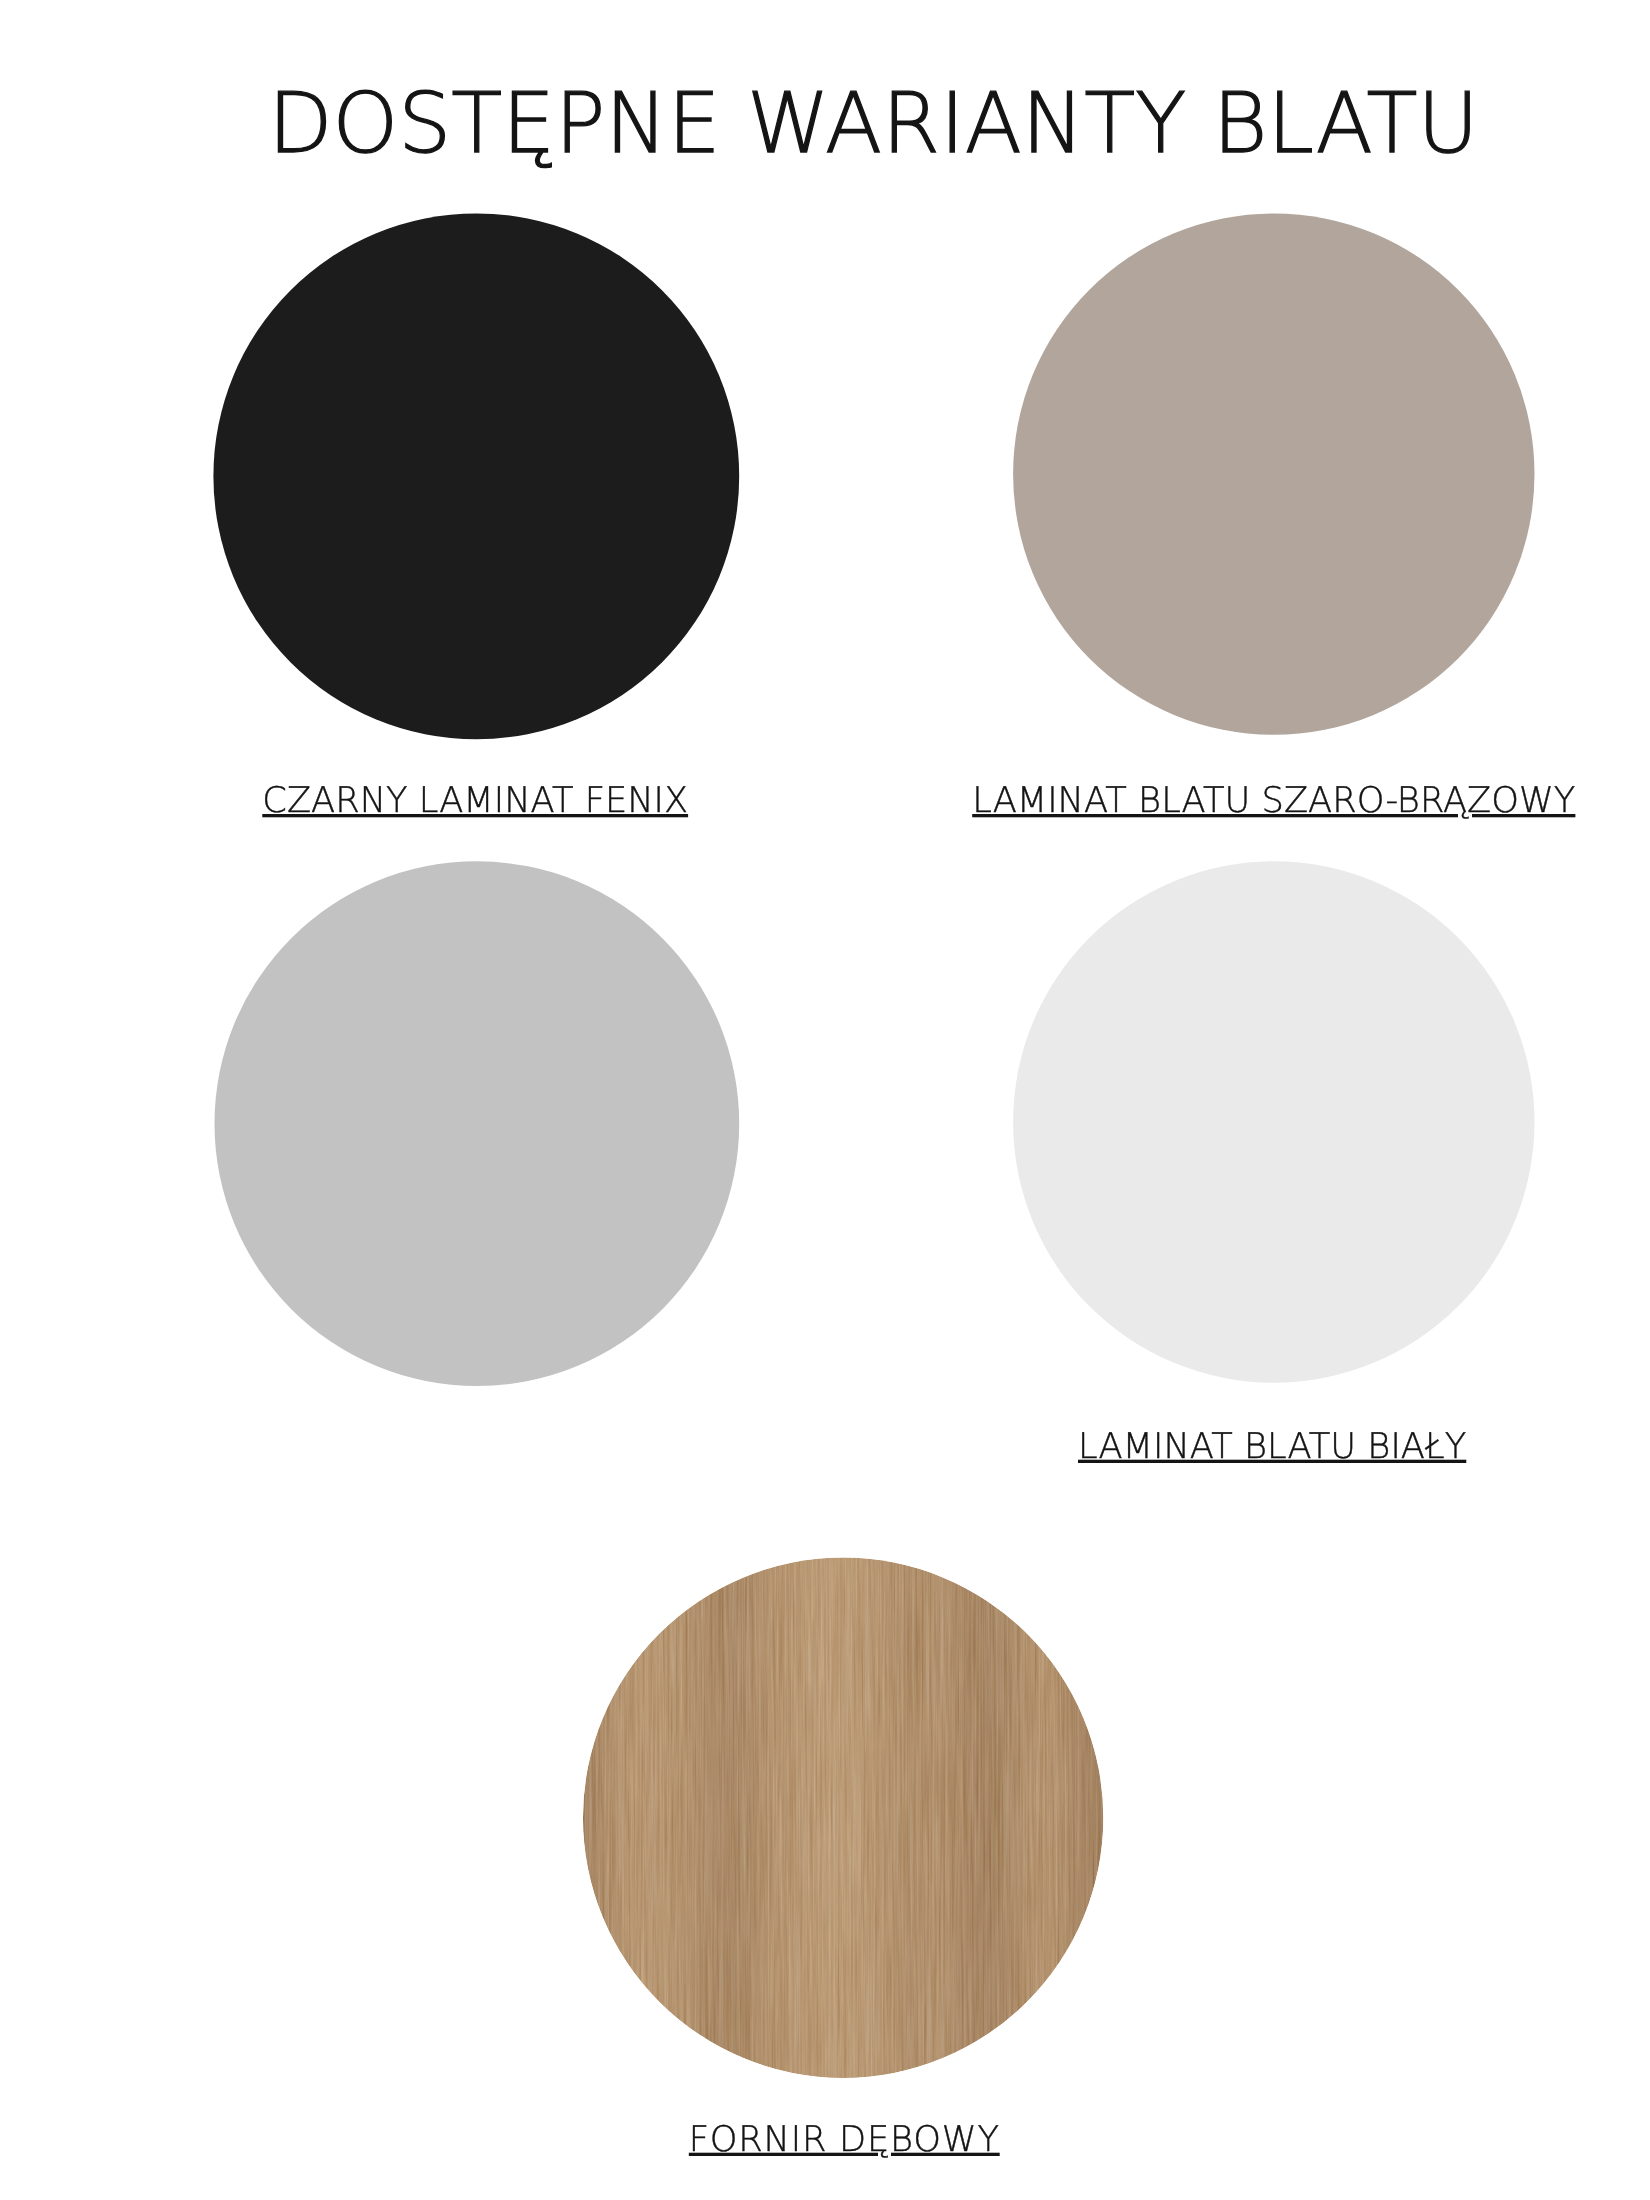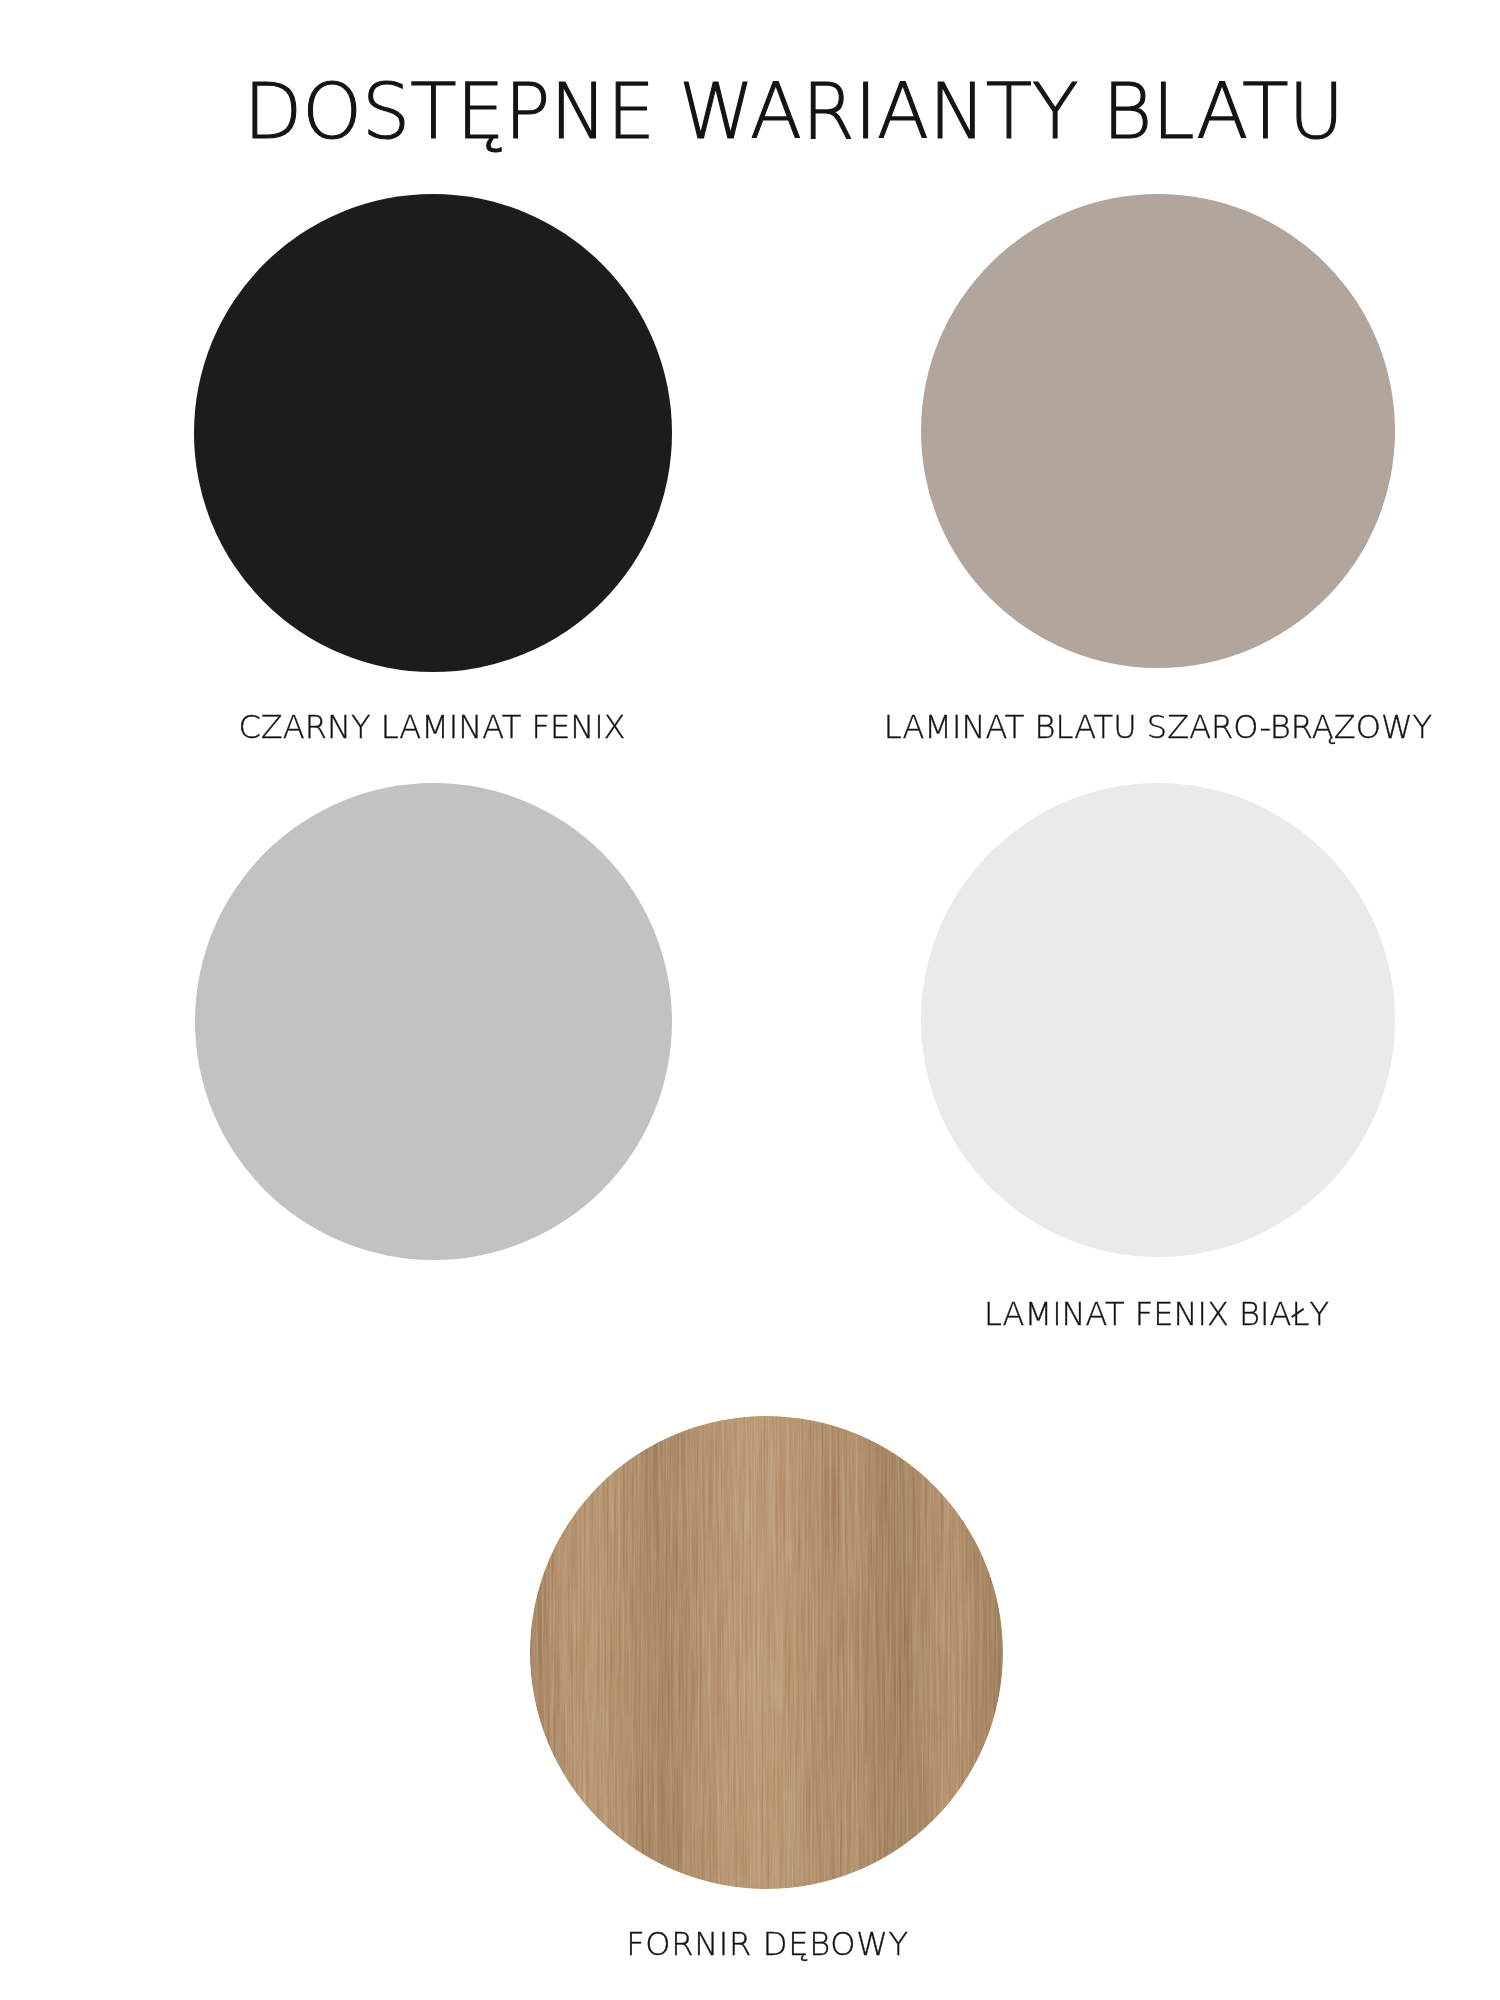--- a/index.html
+++ b/index.html
@@ -28,20 +28,21 @@
   .disc{border-radius:50%;width:100%;height:100%;overflow:hidden;position:relative;}
 
   .cap{
     position:absolute;
     text-align:center;
     font-size:32.05px;
     color:#141414;
     white-space:nowrap;
     line-height:1;
     transform:translateX(-50%);
+    text-decoration:underline;
   }
 
   
   .wood{
     position:absolute;inset:0;border-radius:50%;overflow:hidden;
     background:linear-gradient(to right, #a47f56 0.00%, #a8845b 1.25%, #ac875d 2.50%, #b28e63 3.75%, #b49066 5.00%, #b89469 6.25%, #ba966b 7.50%, #bb976c 8.75%, #bc996e 10.00%, #bd996e 11.25%, #bd9a6f 12.50%, #bd9a6f 13.75%, #bc996e 15.00%, #bb986d 16.25%, #ba976c 17.50%, #b8956a 18.75%, #b89469 20.00%, #b49066 21.25%, #b28e64 22.50%, #b08c62 23.75%, #ae8a60 25.00%, #ad895f 26.25%, #ac875e 27.50%, #ab875d 28.75%, #ad895f 30.00%, #ae8a60 31.25%, #b18d63 32.50%, #b49065 33.75%, #b69267 35.00%, #b9956a 36.25%, #ba966b 37.50%, #bb986d 38.75%, #bc996e 40.00%, #bd9a6f 41.25%, #bf9c71 42.50%, #bf9d72 43.75%, #c19e73 45.00%, #c19f74 46.25%, #c2a075 47.50%, #c2a075 48.75%, #c19f74 50.00%, #c19f74 51.25%, #c09d72 52.50%, #bf9c71 53.75%, #bd9a6f 55.00%, #bc996e 56.25%, #ba966b 57.50%, #b9956a 58.75%, #b69267 60.00%, #b59166 61.25%, #b28e64 62.50%, #b38f64 63.75%, #b49065 65.00%, #b59167 66.25%, #b69268 67.50%, #b49066 68.75%, #b38f64 70.00%, #af8b61 71.25%, #ae895f 72.50%, #ab865c 73.75%, #a9845b 75.00%, #a78359 76.25%, #a68158 77.50%, #a78359 78.75%, #a8845a 80.00%, #ab875d 81.25%, #ae8a60 82.50%, #b18d63 83.75%, #b49065 85.00%, #b69268 86.25%, #b89469 87.50%, #b89469 88.75%, #b89469 90.00%, #b59166 91.25%, #b28e63 92.50%, #af8a60 93.75%, #ab865d 95.00%, #a9845b 96.25%, #a68158 97.50%, #a48057 98.75%, #a37e55 100.00%);
   }
   .grain-band {position:absolute;inset:0;mix-blend-mode:multiply;opacity:0.56;}
   .grain-fine {position:absolute;inset:0;mix-blend-mode:multiply;opacity:0.30;}
   .grain-light{position:absolute;inset:0;mix-blend-mode:screen;  opacity:0.28;}
@@ -94,16 +95,16 @@
           </filter>
             </defs>
           <rect width="473" height="473" filter="url(#wg-light)"></rect>
         </svg>
       </div>
     </div>
   </div>
 
   <div class="cap" style="left:388px;top:711px">CZARNY LAMINAT FENIX</div>
   <div class="cap" style="left:1114px;top:711px">LAMINAT BLATU SZARO-BRĄZOWY</div>
-  <div class="cap" style="left:1112.5px;top:1298px">LAMINAT FENIX BIAŁY</div>
+  <div class="cap" style="left:1112.5px;top:1298px">LAMINAT BLATU BIAŁY</div>
   <div class="cap" style="left:723.5px;top:1928px;letter-spacing:0.69px">FORNIR DĘBOWY</div>
 
 </div>
 
 </body></html>

